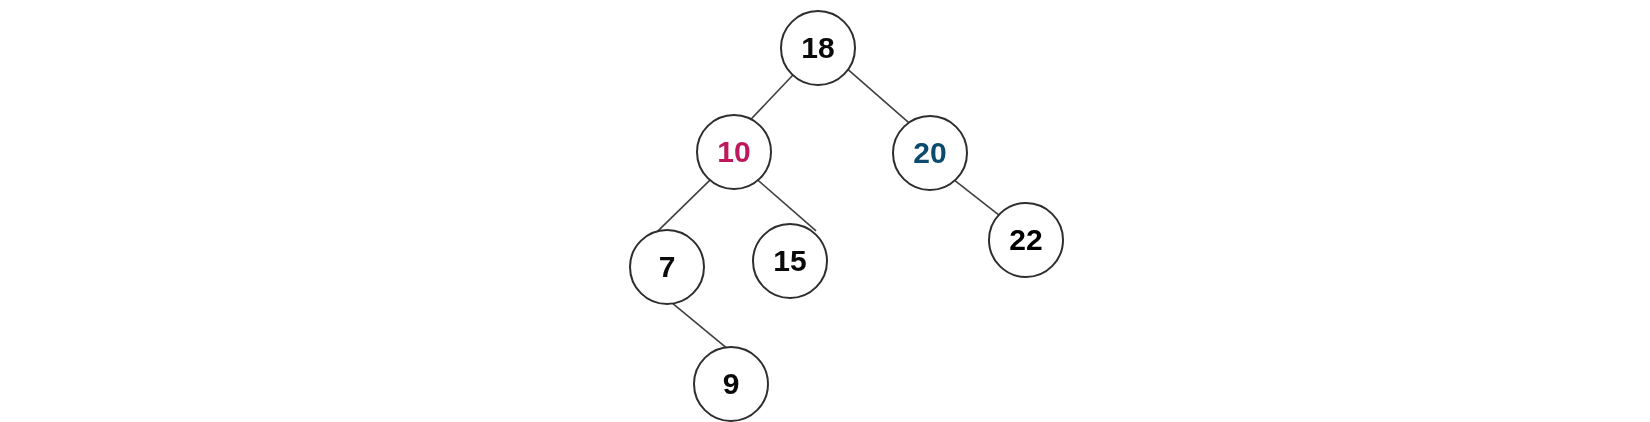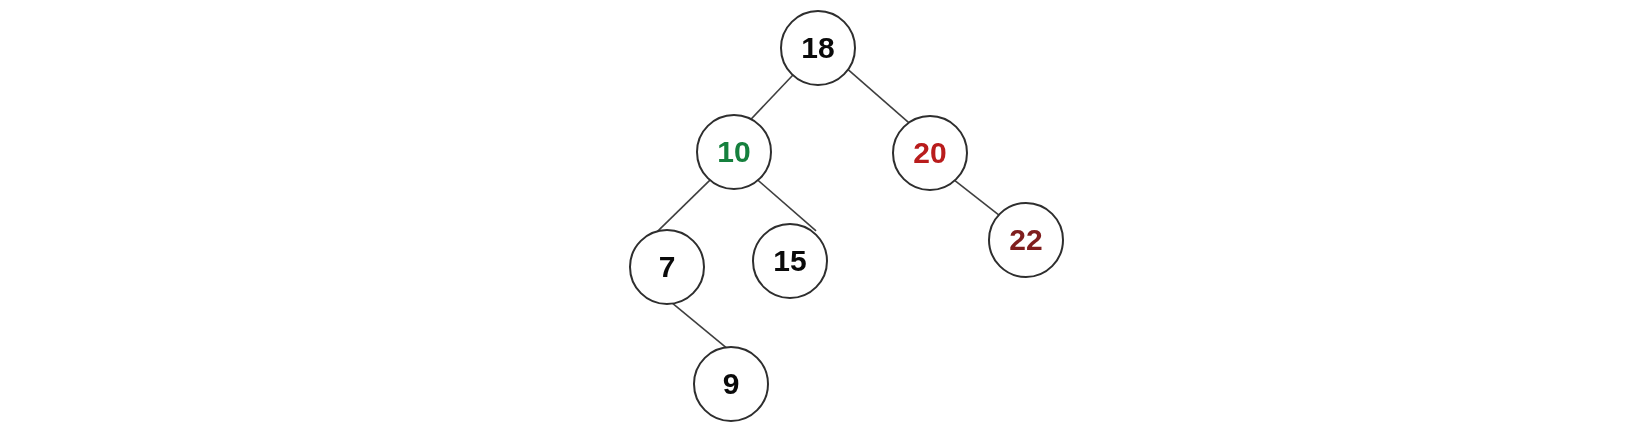--- a/index.html
+++ b/index.html
@@ -53,31 +53,31 @@
       <line x1="715.5800800281567" y1="174.61058841691346" x2="653.4199199718433" y2="235.38941158308654" stroke="#3f3f3f" stroke-width="1.6"></line>
       <line x1="750.9571713140924" y1="174.11157497612317" x2="816.0428286859076" y2="230.88842502387683" stroke="#3f3f3f" stroke-width="1.6"></line>
       <line x1="948.5553290181844" y1="175.5974200412796" x2="1004.4446709818156" y2="219.4025799587204" stroke="#3f3f3f" stroke-width="1.6"></line>
       <line x1="667.7484589804749" y1="299.3574226360445" x2="732.2515410195251" y2="352.6425773639555" stroke="#3f3f3f" stroke-width="1.6"></line>
     </svg>
   <div id="nodes-layer">
       <div class="tree-node" style="left: 780px; top: 10px; background: rgb(255, 255, 255); border-color: rgb(46, 46, 46);">
         <span class="tree-node-label" style="color: rgb(10, 10, 10);">18</span>
       </div>
       <div class="tree-node" style="left: 696px; top: 114px; background: rgb(255, 255, 255); border-color: rgb(46, 46, 46);">
-        <span class="tree-node-label" style="color: #15803d;">10</span>
+        <span class="tree-node-label" style="color: #be185d;">10</span>
       </div>
       <div class="tree-node" style="left: 892px; top: 115px; background: rgb(255, 255, 255); border-color: rgb(46, 46, 46);">
-        <span class="tree-node-label" style="color: #b91c1c;">20</span>
+        <span class="tree-node-label" style="color: #0c4a6e;">20</span>
       </div>
       <div class="tree-node" style="left: 629px; top: 229px; background: rgb(255, 255, 255); border-color: rgb(46, 46, 46);">
         <span class="tree-node-label" style="color: rgb(10, 10, 10);">7</span>
       </div>
       <div class="tree-node" style="left: 752px; top: 223px; background: rgb(255, 255, 255); border-color: rgb(46, 46, 46);">
         <span class="tree-node-label" style="color: rgb(10, 10, 10);">15</span>
       </div>
       <div class="tree-node" style="left: 988px; top: 202px; background: rgb(255, 255, 255); border-color: rgb(46, 46, 46);">
-        <span class="tree-node-label" style="color: #7f1d1d;">22</span>
+        <span class="tree-node-label" style="color: #000000;">22</span>
       </div>
       <div class="tree-node" style="left: 693px; top: 346px; background: rgb(255, 255, 255); border-color: rgb(46, 46, 46);">
         <span class="tree-node-label" style="color: rgb(10, 10, 10);">9</span>
       </div>
     </div>
 </div>
 
 </body></html>

